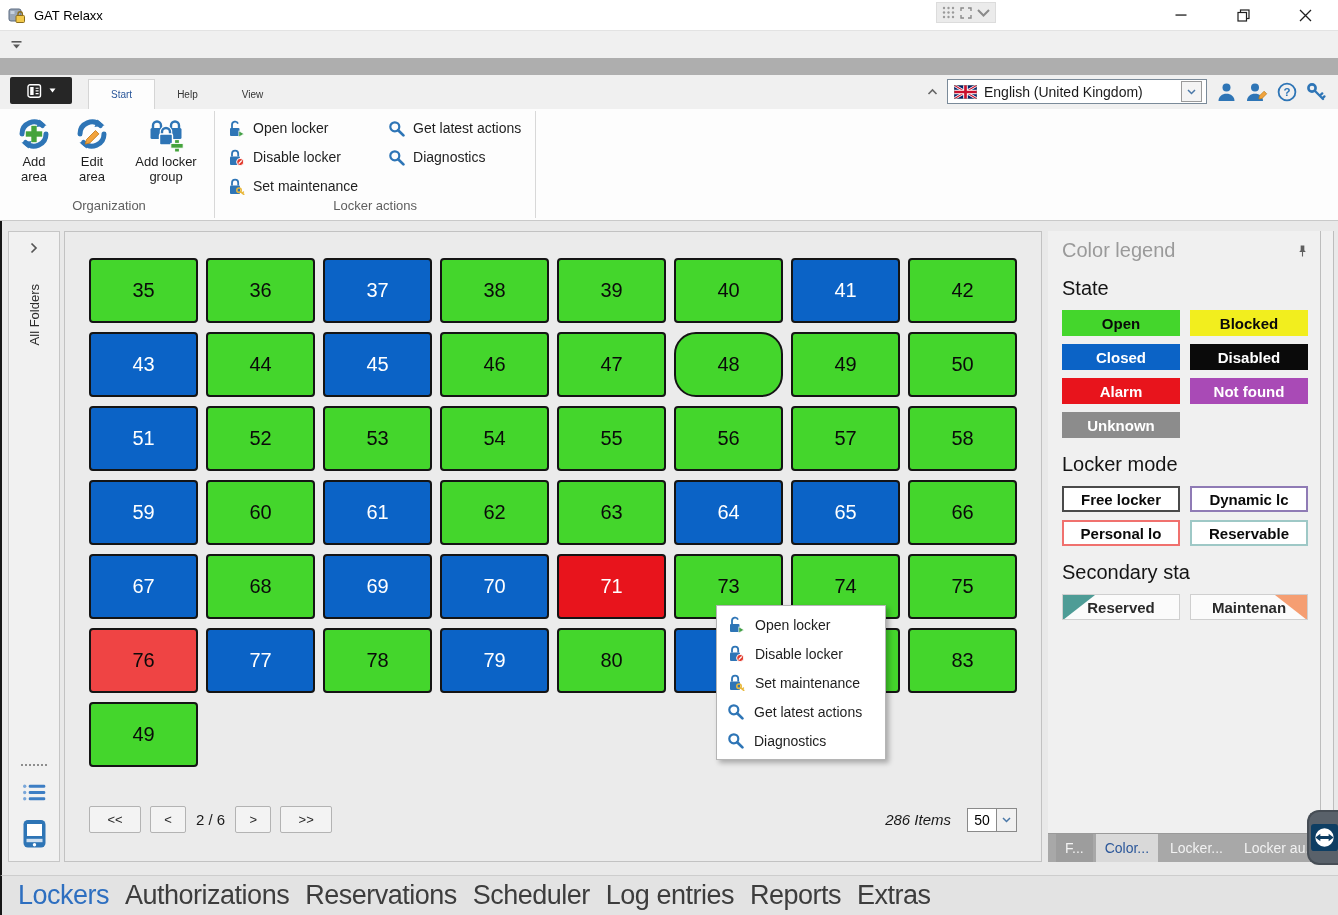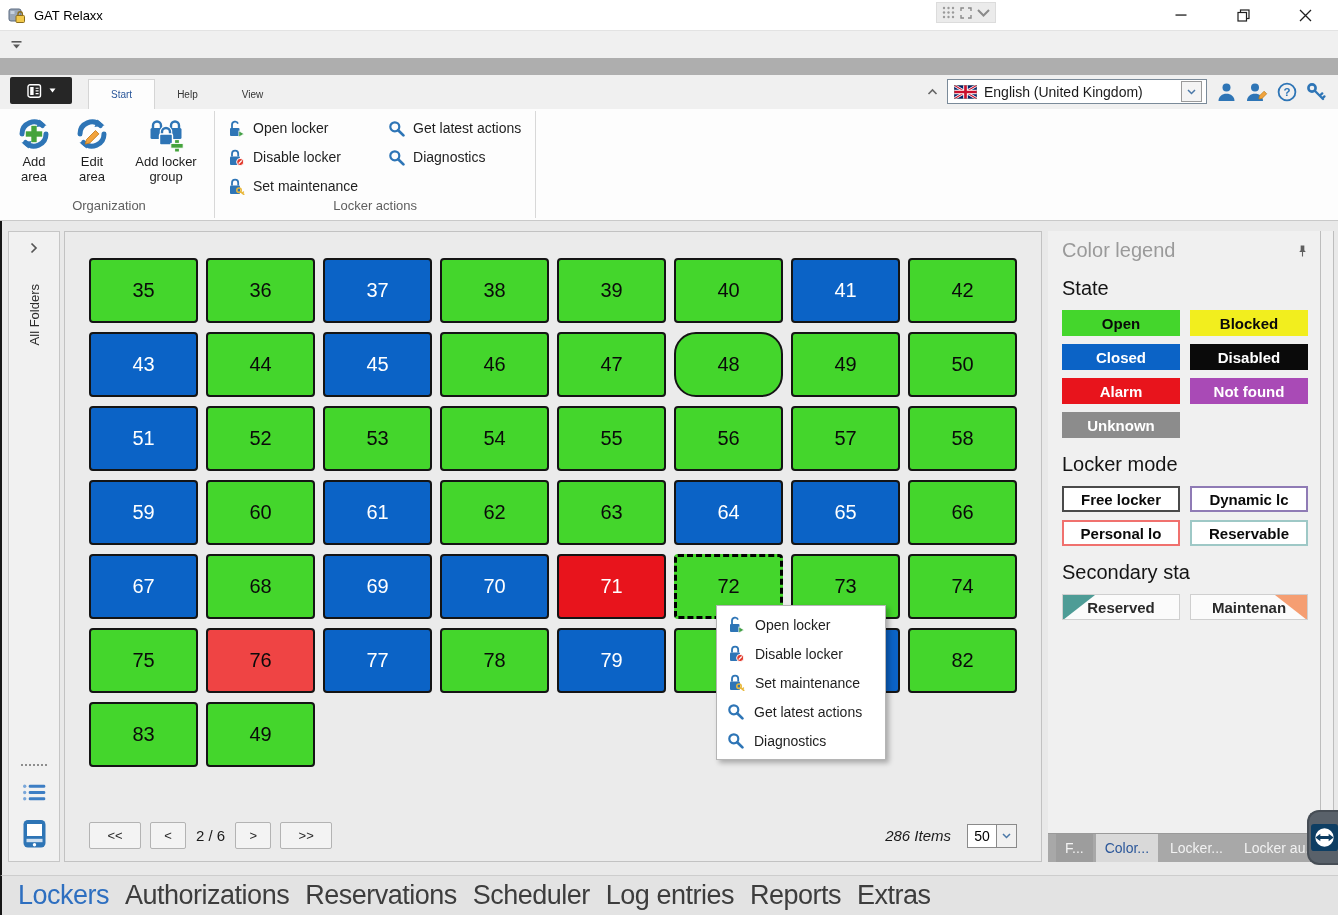--- a/index.html
+++ b/index.html
@@ -45,21 +45,21 @@
   .rg-col { display:flex; flex-direction:column; gap:7px; }
   .rbtn-small { display:flex; align-items:center; gap:8px; font-size:14px; color:#1e1e1e; height:22px; }
 
   
   .main { height:654px; display:flex; padding:10px 4px 13px 6px; background:#e9e9e9; border-left:2px solid #161616; }
   .sidebar { width:52px; background:#f1f1f1; border:1px solid #c6c6c6; display:flex; flex-direction:column; align-items:center; padding-top:10px; }
   .sidebar .v-label { writing-mode:vertical-rl; transform:rotate(180deg); font-size:13px; color:#2a2a2a; margin-top:30px; }
   .sidebar-bottom { margin-top:auto; display:flex; flex-direction:column; align-items:center; gap:16px; padding-bottom:12px; }
   .dots-handle { width:26px; border-top:2px dotted #8e8e8e; }
 
-  .locker-panel { flex:1; background:#ebebeb; border:1px solid #c2c2c2; margin-left:4px; display:flex; flex-direction:column; padding:26px 24px 12px; }
+  .locker-panel { flex:1; background:#ebebeb; border:1px solid #c2c2c2; margin-left:4px; display:flex; flex-direction:column; padding:26px 24px 28px; }
   .grid { display:grid; grid-template-columns:repeat(8,1fr); grid-auto-rows:65px; gap:9px 8px; }
   .cell { border:2px solid #141414; border-radius:4px; display:flex; align-items:center; justify-content:center; font-size:20px; }
   .cell.selected { border:3px dashed #000; }
 
   .pg-row { margin-top:auto; display:flex; align-items:center; }
   .pg-btn { height:27px; background:#f3f3f3; border:1px solid #b3b3b3; border-radius:2px; display:inline-flex; align-items:center; justify-content:center; color:#2a2a2a; font-size:13px; margin-right:9px; }
   .pg-wide { width:52px; } .pg-narrow { width:36px; }
   .pg-page { font-size:15px; color:#1a1a1a; margin:0 10px 0 1px; }
   .pg-items { margin-left:auto; font-style:italic; font-size:15px; color:#1a1a1a; margin-right:16px; }
   .size-combo { display:flex; align-items:center; }
@@ -412,21 +412,20 @@
         <div class="cell" style="background: rgb(68, 214, 44); color: rgb(10, 10, 10);">62</div>
         <div class="cell" style="background: rgb(68, 214, 44); color: rgb(10, 10, 10);">63</div>
         <div class="cell" style="background: rgb(11, 99, 198); color: rgb(255, 255, 255);">64</div>
         <div class="cell" style="background: rgb(11, 99, 198); color: rgb(255, 255, 255);">65</div>
         <div class="cell" style="background: rgb(68, 214, 44); color: rgb(10, 10, 10);">66</div>
         <div class="cell" style="background: rgb(11, 99, 198); color: rgb(255, 255, 255);">67</div>
         <div class="cell" style="background: rgb(68, 214, 44); color: rgb(10, 10, 10);">68</div>
         <div class="cell" style="background: rgb(11, 99, 198); color: rgb(255, 255, 255);">69</div>
         <div class="cell" style="background: rgb(11, 99, 198); color: rgb(255, 255, 255);">70</div>
         <div class="cell" style="background: rgb(232, 20, 28); color: rgb(255, 255, 255);">71</div>
-        <div class="cell selected" style="background: rgb(68, 214, 44); color: rgb(10, 10, 10);">72</div>
         <div class="cell" style="background: rgb(68, 214, 44); color: rgb(10, 10, 10);">73</div>
         <div class="cell" style="background: rgb(68, 214, 44); color: rgb(10, 10, 10);">74</div>
         <div class="cell" style="background: rgb(68, 214, 44); color: rgb(10, 10, 10);">75</div>
         <div class="cell" style="background: #ef4444; color: rgb(10, 10, 10);">76</div>
         <div class="cell" style="background: rgb(11, 99, 198); color: rgb(255, 255, 255);">77</div>
         <div class="cell" style="background: rgb(68, 214, 44); color: rgb(10, 10, 10);">78</div>
         <div class="cell" style="background: rgb(11, 99, 198); color: rgb(255, 255, 255);">79</div>
         <div class="cell" style="background: rgb(68, 214, 44); color: rgb(10, 10, 10);">80</div>
         <div class="cell" style="background: rgb(11, 99, 198); color: rgb(255, 255, 255);">81</div>
         <div class="cell" style="background: rgb(68, 214, 44); color: rgb(10, 10, 10);">82</div>

